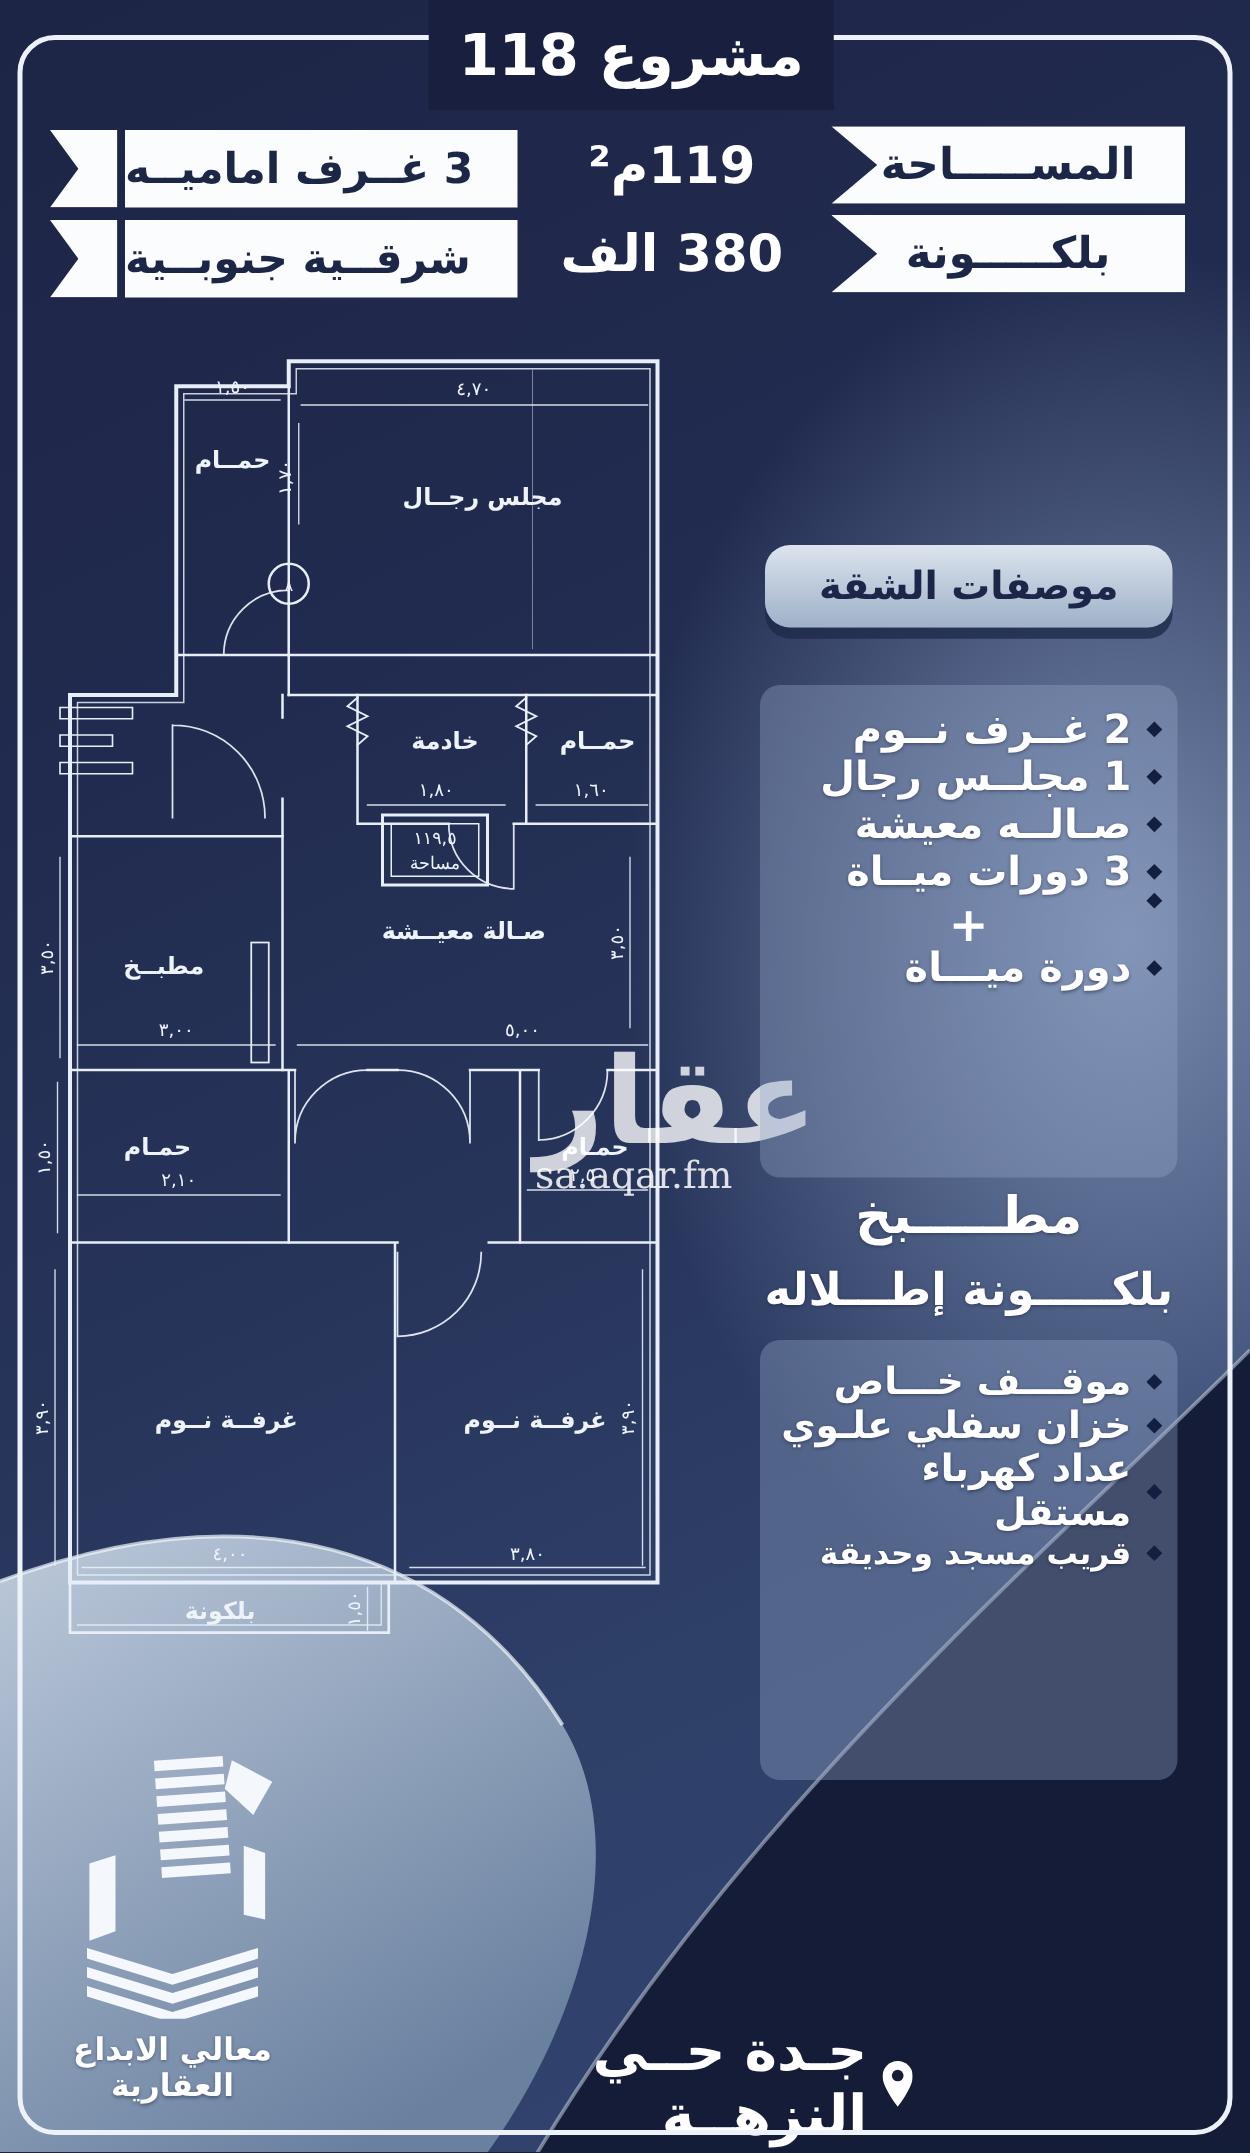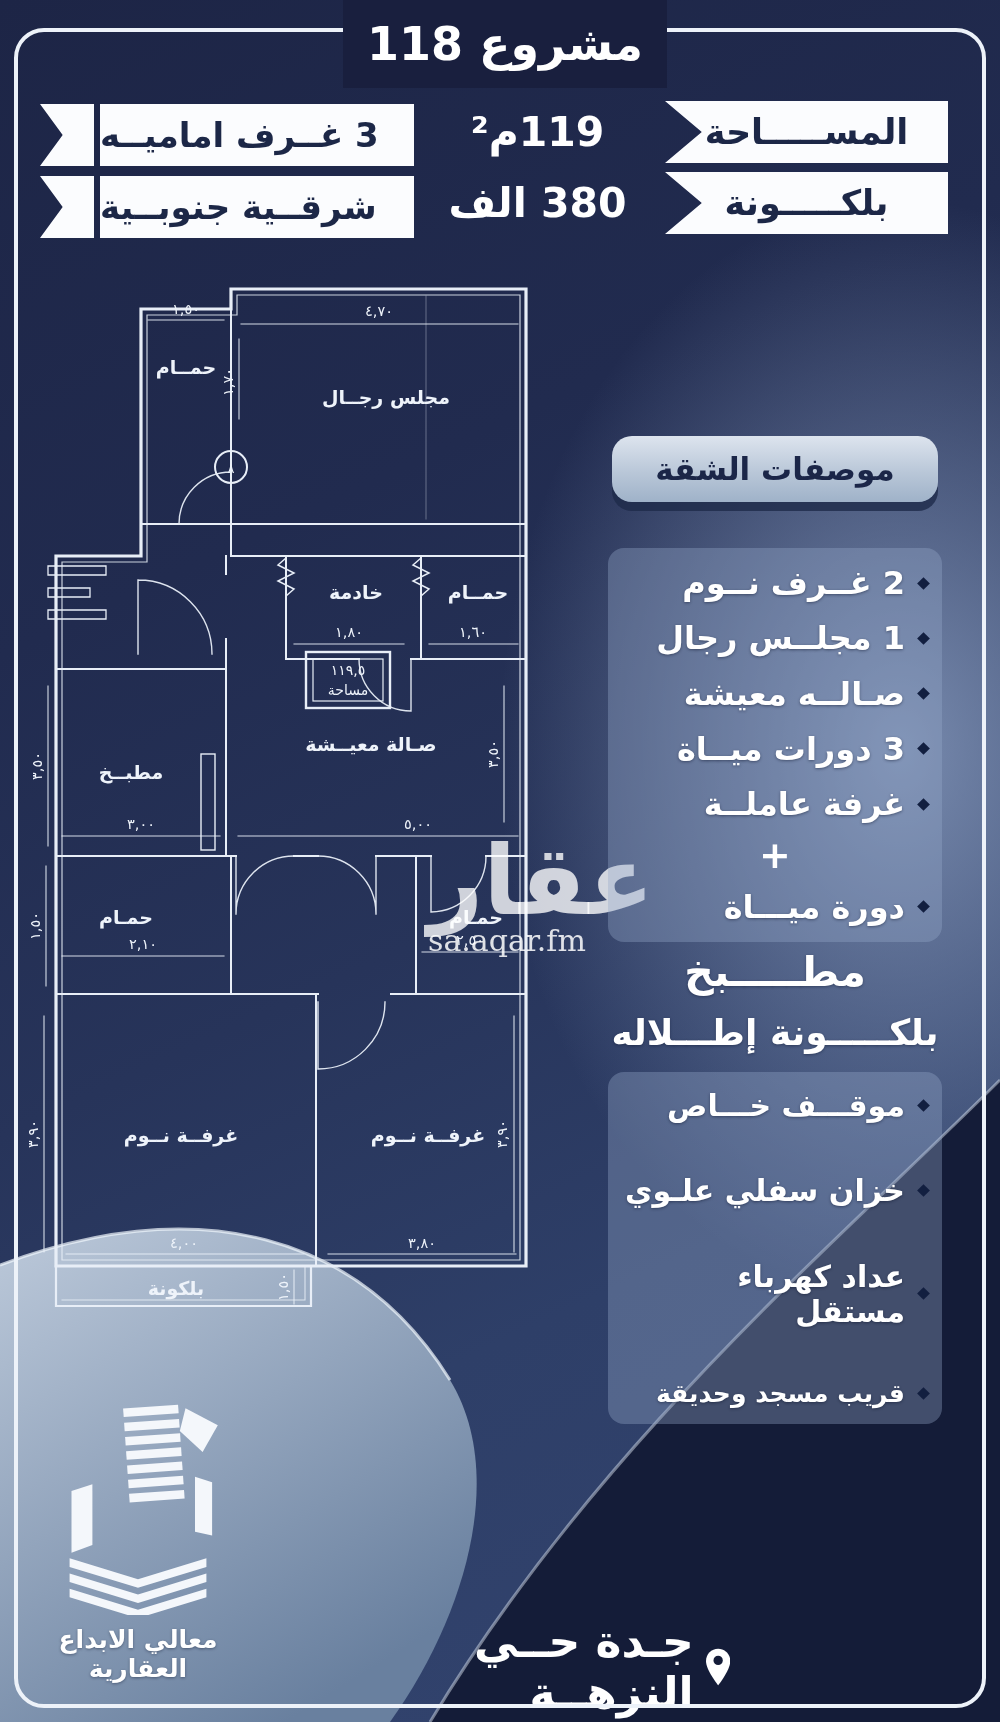--- a/index.html
+++ b/index.html
@@ -46,21 +46,21 @@
   .wm-small{font-size:30px;font-family:"DejaVu Serif",serif;color:rgba(255,255,255,.85);margin-top:-4px;}
   
   .chip{left:612px;top:436px;width:326px;height:66px;z-index:3;border-radius:20px;
         background:linear-gradient(180deg,#dde4ee 0%,#b9c7d8 55%,#9fb2c9 100%);
         box-shadow:0 9px 0 rgba(30,42,74,.8);
         display:flex;align-items:center;justify-content:center;}
   .chip span{color:#1b2648;font-size:31px;font-weight:bold;}
   .panel{background:rgba(150,170,202,.36);border-radius:16px;z-index:3;box-sizing:border-box;}
   .p1{left:608px;top:548px;width:334px;height:394px;padding:16px 14px;}
   .p2{left:608px;top:1072px;width:334px;height:352px;padding:16px 14px;}
-  ul.spec-list{list-style:none;margin:0;padding:0;height:100%;display:flex;flex-direction:column;justify-content:space-between;}
+  ul.spec-list{list-style:none;margin:0;padding:0;height:100%;display:flex;flex-direction:column;}
   li.spec-item{display:flex;align-items:center;gap:14px;}
   li.center{justify-content:center;}
   .blt{width:9px;height:9px;background:#121f40;transform:rotate(45deg);flex:0 0 9px;}
   .spec-txt{color:#fff;font-size:32px;font-weight:bold;text-shadow:0 1px 3px rgba(10,18,40,.45);}
   .plus-txt{color:#fff;font-size:38px;font-weight:bold;line-height:.8;}
   .p2 .spec-txt{font-size:30px;}
   .p2 li:last-child .spec-txt{font-size:25px;}
   .free-line{left:608px;width:334px;text-align:center;z-index:3;color:#fff;font-weight:bold;
              text-shadow:0 1px 3px rgba(10,18,40,.4);}
   .fl-kitchen{top:948px;font-size:41px;}
@@ -231,21 +231,20 @@
       <li class="spec-item">
           <span class="blt"></span>
           <span class="spec-txt">صـالــه معيشة</span>
         </li>
       <li class="spec-item">
           <span class="blt"></span>
           <span class="spec-txt">3 دورات ميــاة</span>
         </li>
       <li class="spec-item">
           <span class="blt"></span>
-          <span class="spec-txt">غرفة عاملــة</span>
         </li>
       <li class="spec-item center">
           <span class="plus-txt">+</span>
         </li>
       <li class="spec-item">
           <span class="blt"></span>
           <span class="spec-txt">دورة ميـــاة</span>
         </li>
     </ul>
   </div>

